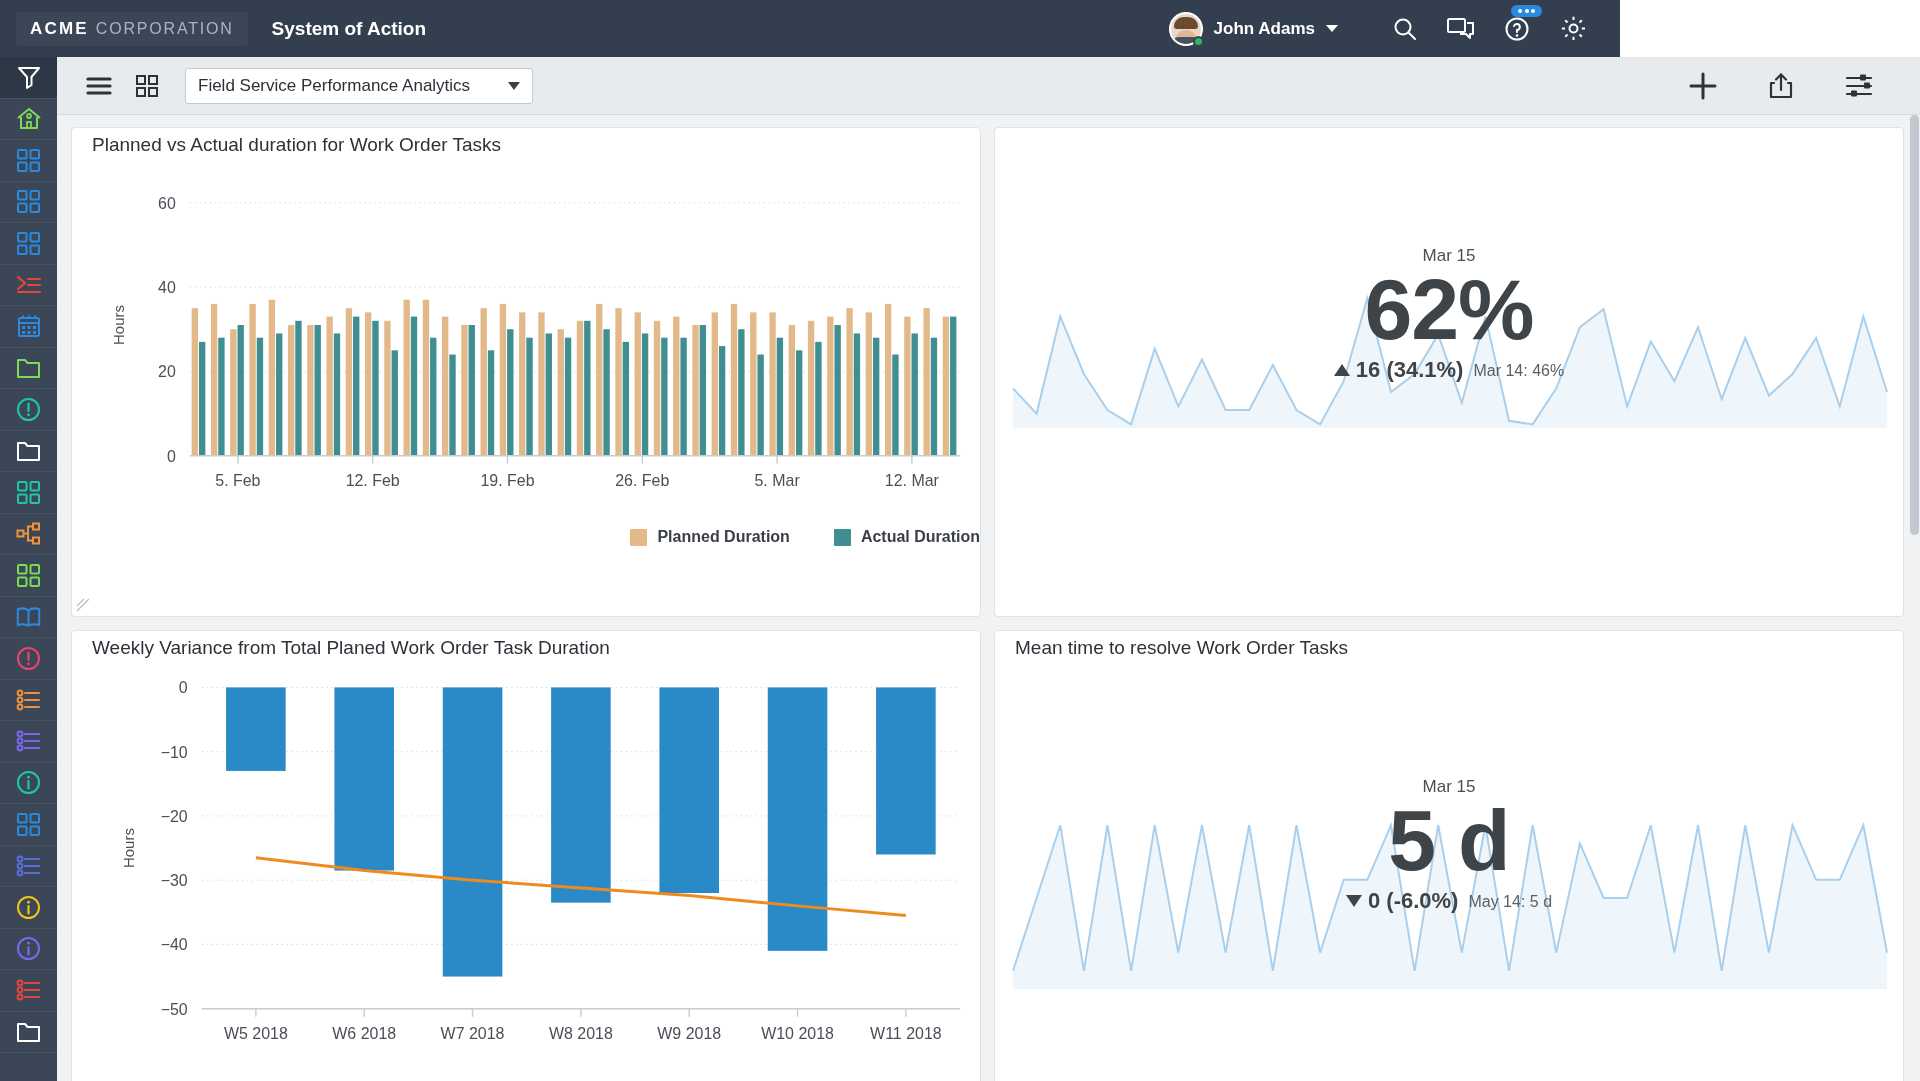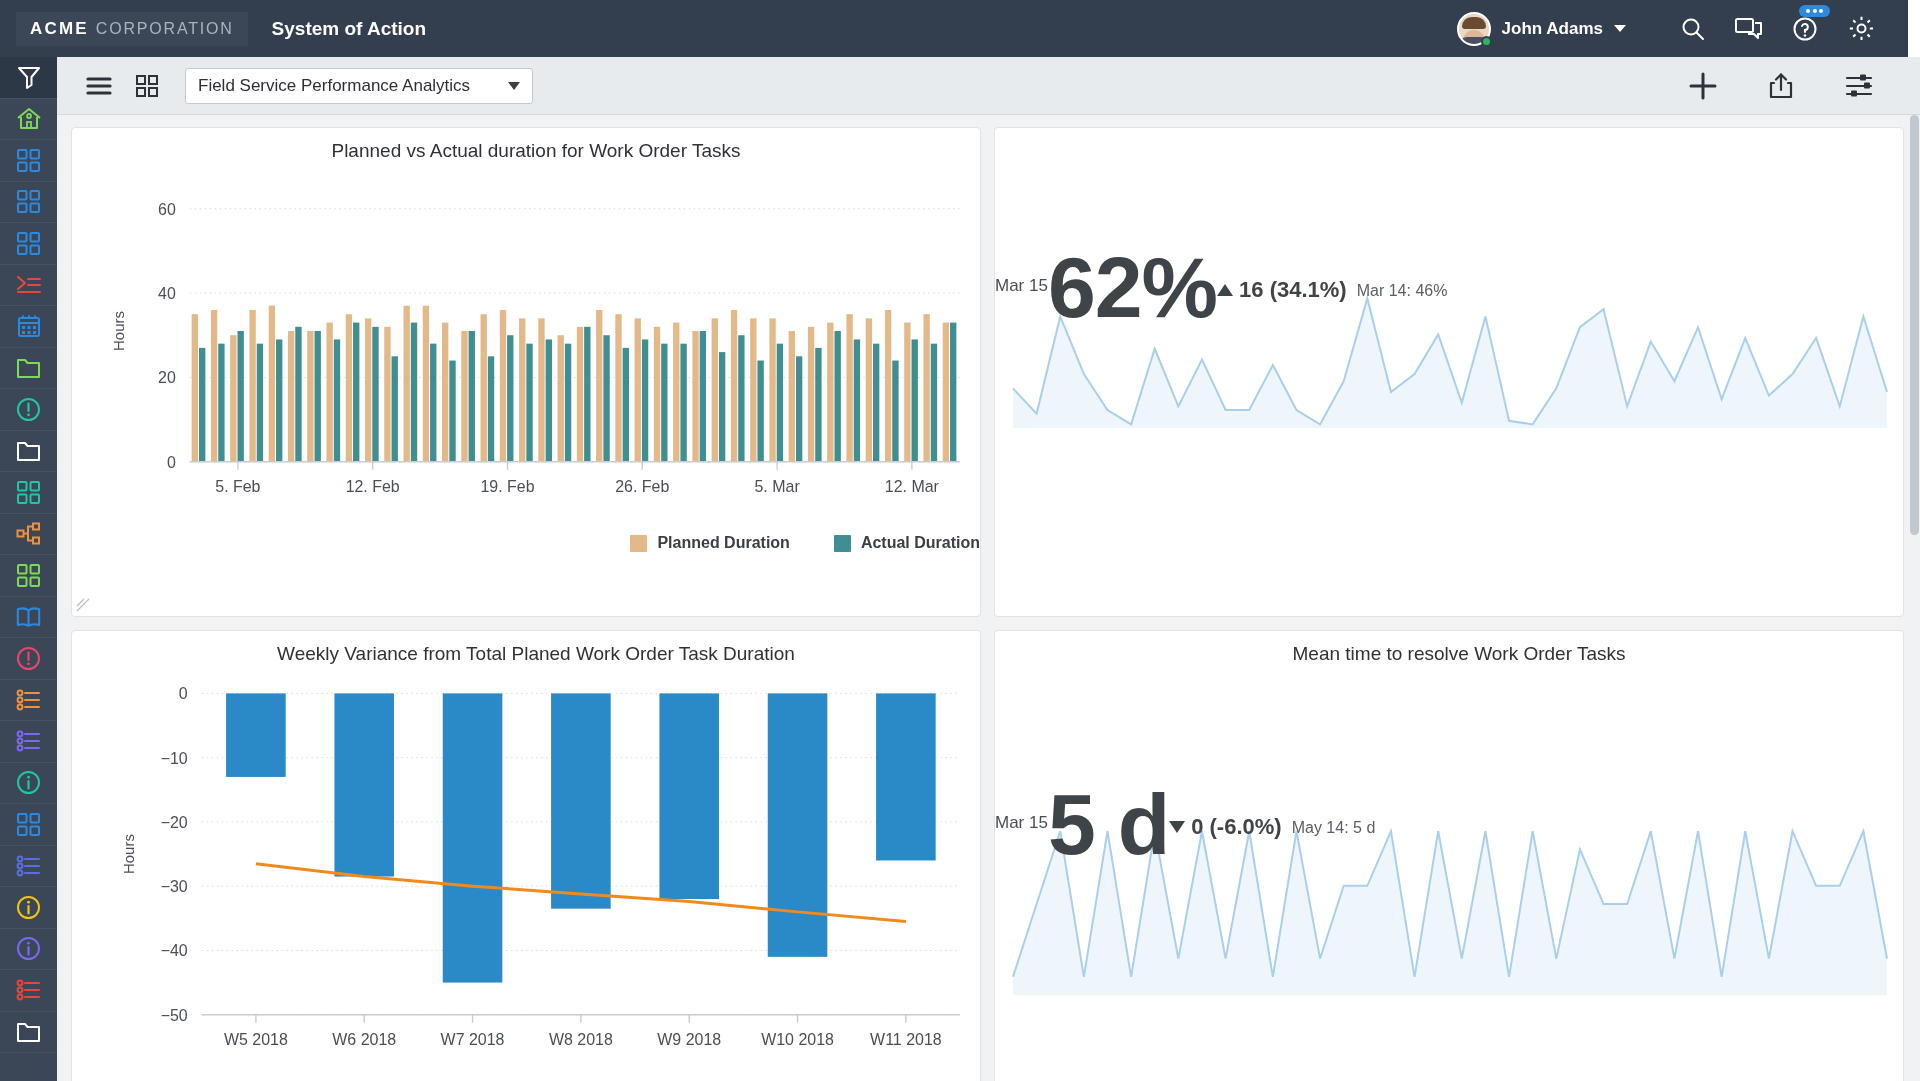--- a/index.html
+++ b/index.html
@@ -7,21 +7,21 @@
     margin: 0; padding: 0;
     width: 1920px; height: 1081px;
     overflow: hidden;
     font-family: "Liberation Sans", sans-serif;
     background: #ffffff;
   }
 
   
   #top-header {
     position: absolute; top: 0; left: 0;
-    width: 1908px; height: 57px;
+    width: 1620px; height: 57px;
     background: #333f4f;
     display: flex; align-items: center;
   }
   #brand-block {
     margin-left: 16px;
     padding: 7px 14px;
     background: #3b4757;
     display: flex; align-items: baseline; gap: 7px;
     border-radius: 1px;
   }
@@ -162,23 +162,22 @@
   .card {
     background: #ffffff;
     border: 1px solid #dfe3e7;
     border-radius: 4px;
     position: relative;
     overflow: hidden;
   }
   .card-tall { height: 490px; }
   .card-title {
     font-size: 19px; color: #2e3238;
-    padding: 12px 0 0 20px;
+    padding: 6px 0 0 20px;
     font-weight: 400;
-    text-align: center;
   }
   .resize-grip-bl {
     position: absolute; left: 4px; bottom: 4px;
     width: 14px; height: 14px;
     cursor: nesw-resize;
   }
 
   
   .chart-area { width: 100%; }
   .axis-label-v {
@@ -190,21 +189,21 @@
     gap: 44px; margin-top: 8px;
   }
   .legend-item { display: flex; align-items: center; gap: 10px; cursor: pointer; }
   .legend-swatch { width: 17px; height: 17px; border-radius: 1px; display: block; }
   .legend-text { font-size: 16px; font-weight: 700; color: #3a3f47; }
 
   
   .kpi-body { position: relative; height: 400px; }
   .kpi-overlay {
     position: absolute; left: 0; right: 0; top: 118px;
-    display: flex; flex-direction: row; align-items: center;
+    display: flex; flex-direction: column; align-items: center;
     pointer-events: none;
   }
   .kpi-date { font-size: 17px; color: #4a4f57; margin-bottom: 2px; }
   .kpi-value { font-size: 86px; font-weight: 700; color: #3f4448; line-height: 0.96; letter-spacing: -1px; }
   .kpi-delta-row { display: flex; align-items: baseline; gap: 10px; margin-top: 6px; }
   .kpi-delta { font-size: 22px; font-weight: 700; color: #3f4448; display: flex; align-items: center; gap: 6px; }
   .tri-up { width: 0; height: 0; border-left: 8px solid transparent; border-right: 8px solid transparent; border-bottom: 12px solid #3f4448; }
   .tri-down { width: 0; height: 0; border-left: 8px solid transparent; border-right: 8px solid transparent; border-top: 12px solid #3f4448; }
   .kpi-prev { font-size: 16px; color: #5a5f66; }
 

